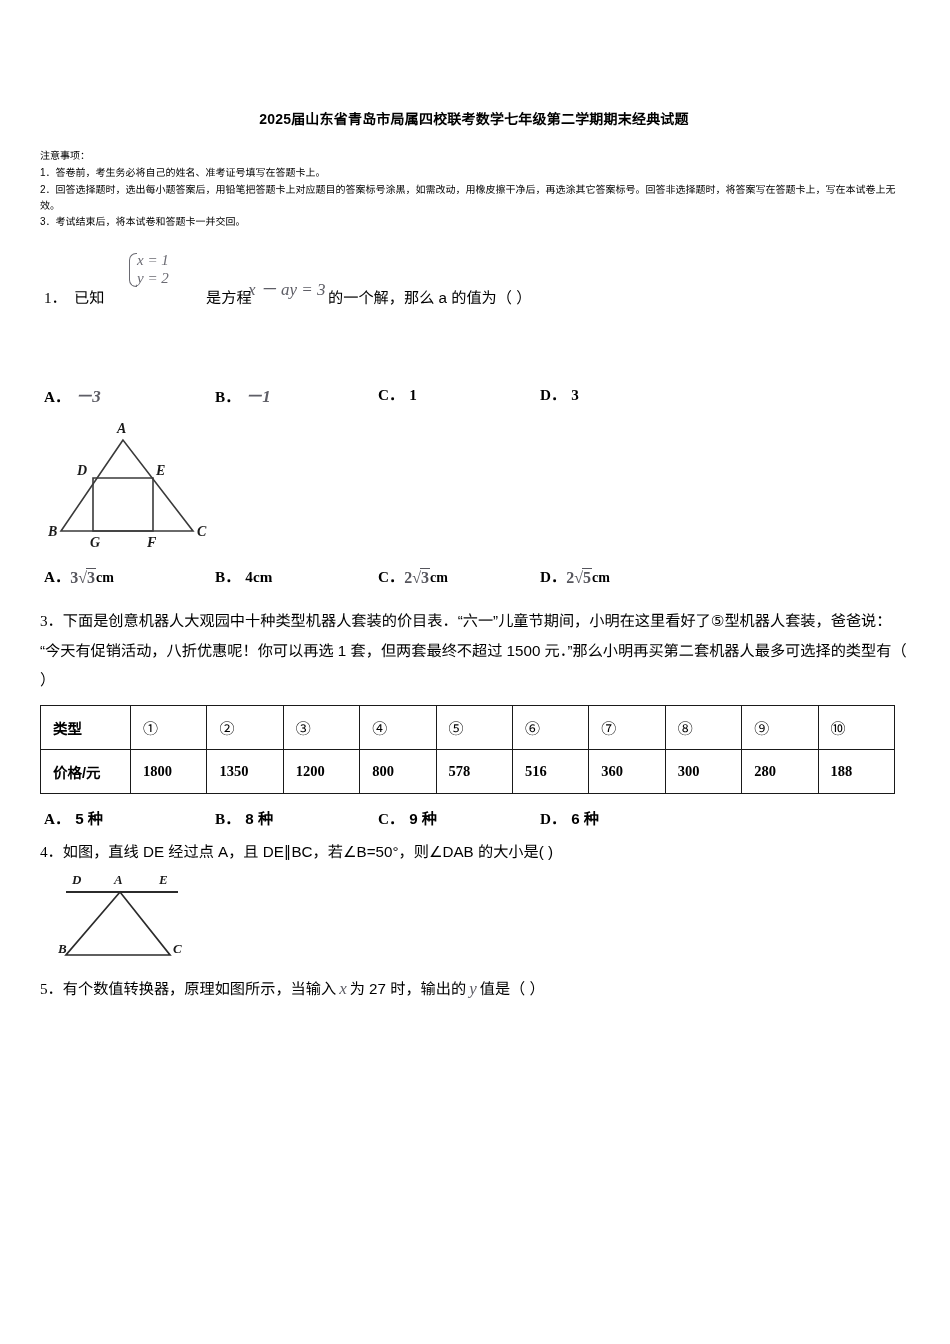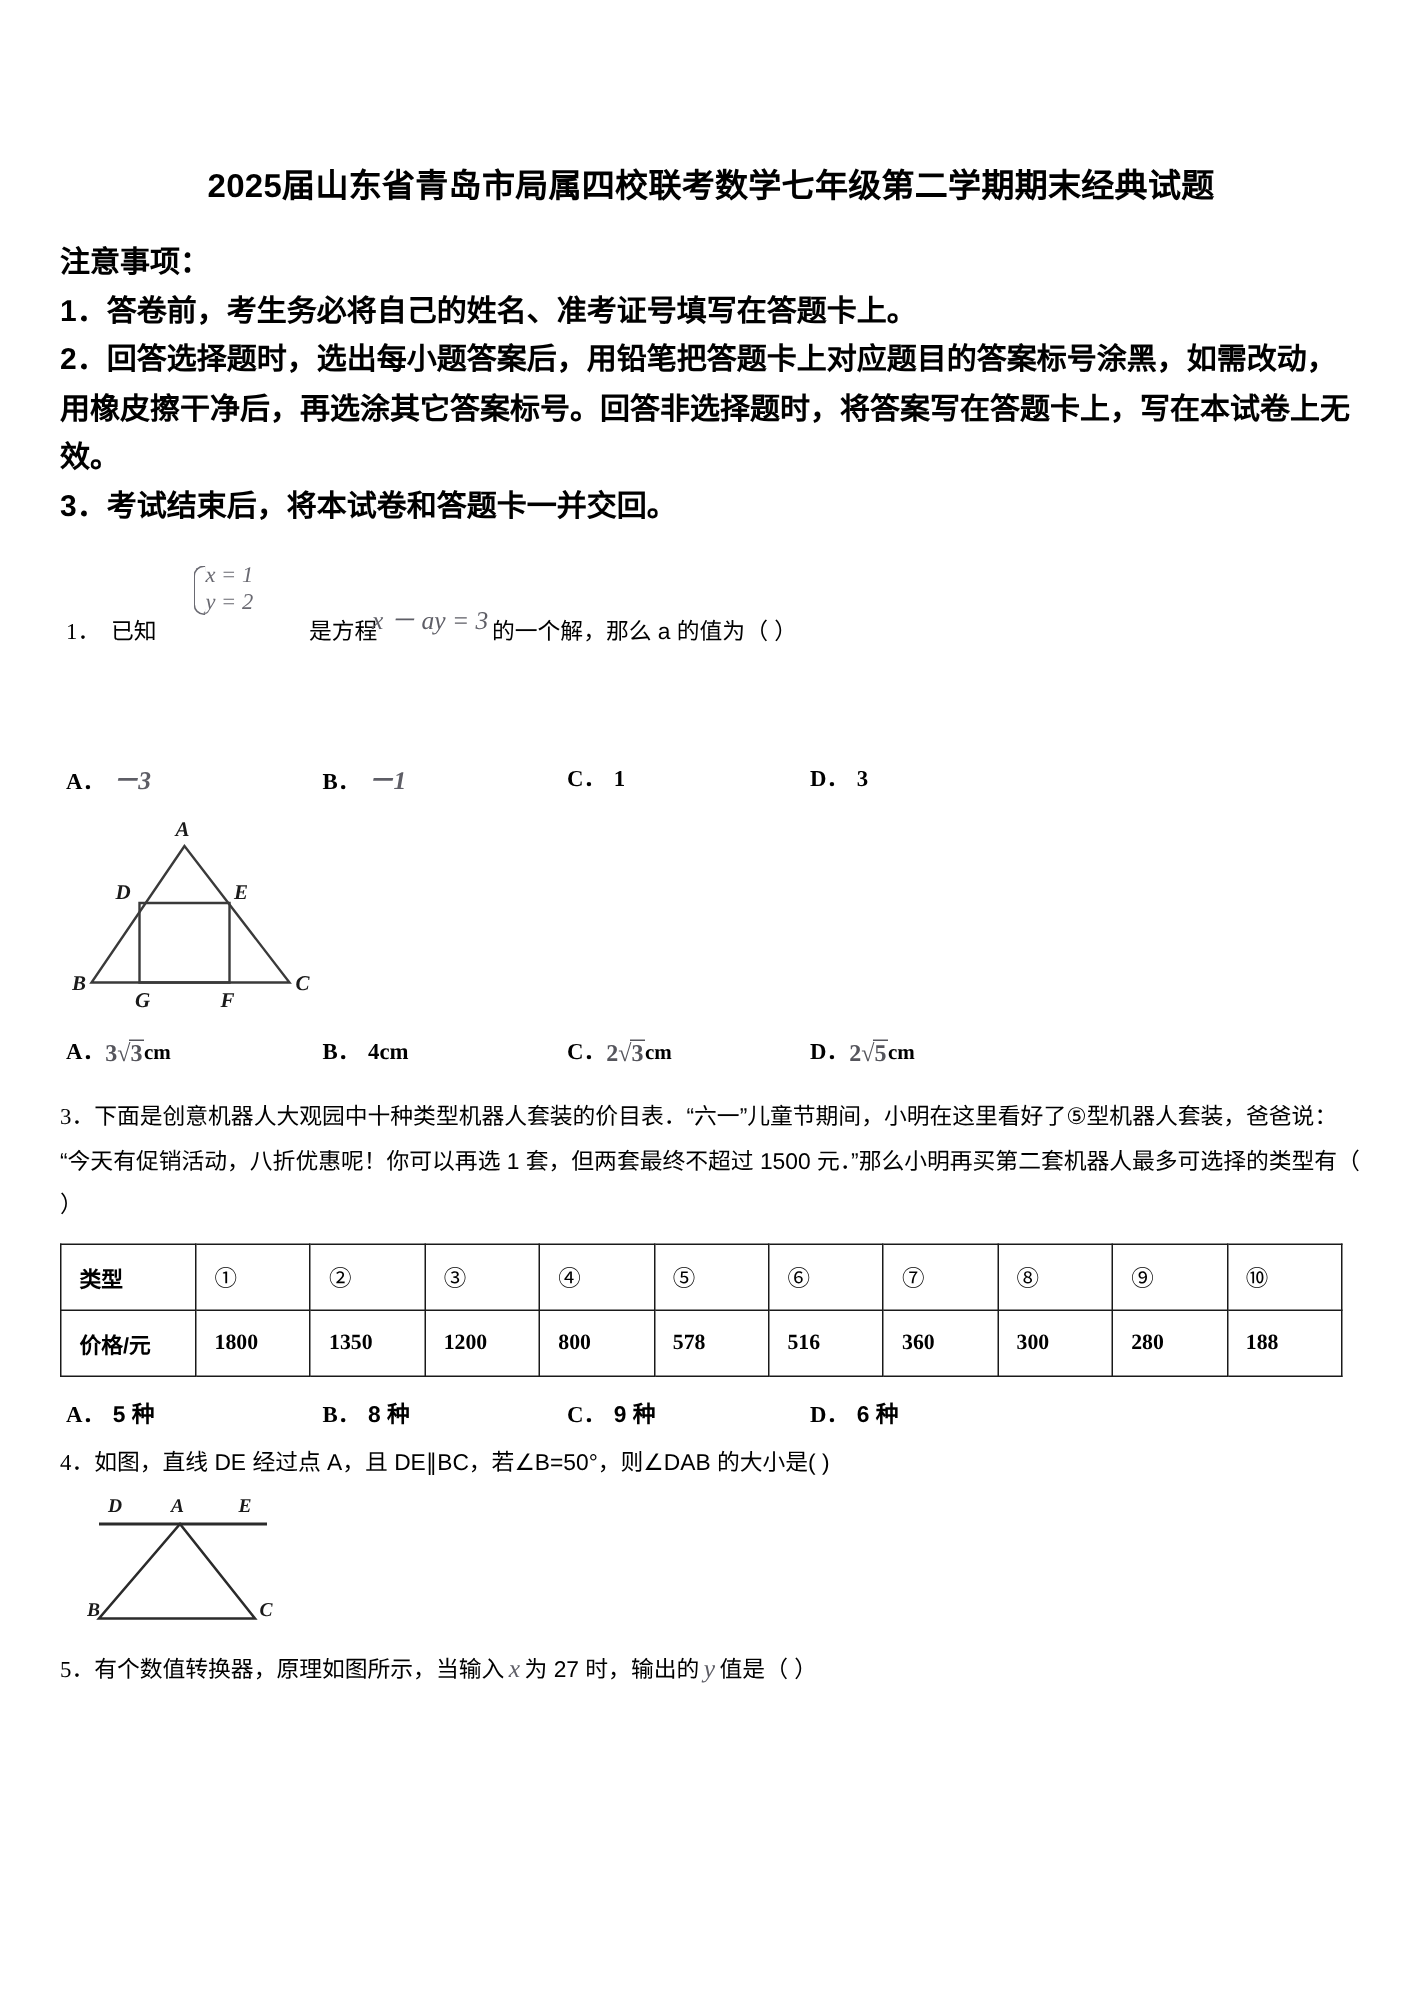--- a/index.html
+++ b/index.html
@@ -26,36 +26,36 @@
   .inner {
     position: absolute;
     left: 40px;
     top: 0;
     width: 868px;
   }
 
   
   .doc-title {
     text-align: center;
-    font-size: 22px;
+    font-size: 14px;
     font-weight: bold;
     letter-spacing: 0.2px;
     margin: 0;
     padding-top: 110px;
     line-height: 1.3;
     font-family: "Liberation Sans", "DejaVu Sans", sans-serif;
   }
 
   
   .notice-block {
     margin-top: 20px;
-    font-size: 20px;
+    font-size: 10px;
     line-height: 1.62;
     font-family: "Liberation Sans", "DejaVu Sans", sans-serif;
-    font-weight: 700;
+    font-weight: 400;
   }
   .notice-line {
     margin: 0;
     white-space: normal;
   }
   .notice-head { margin-bottom: 1px; }
 
   
   .section-head {
     margin-top: 22px;

